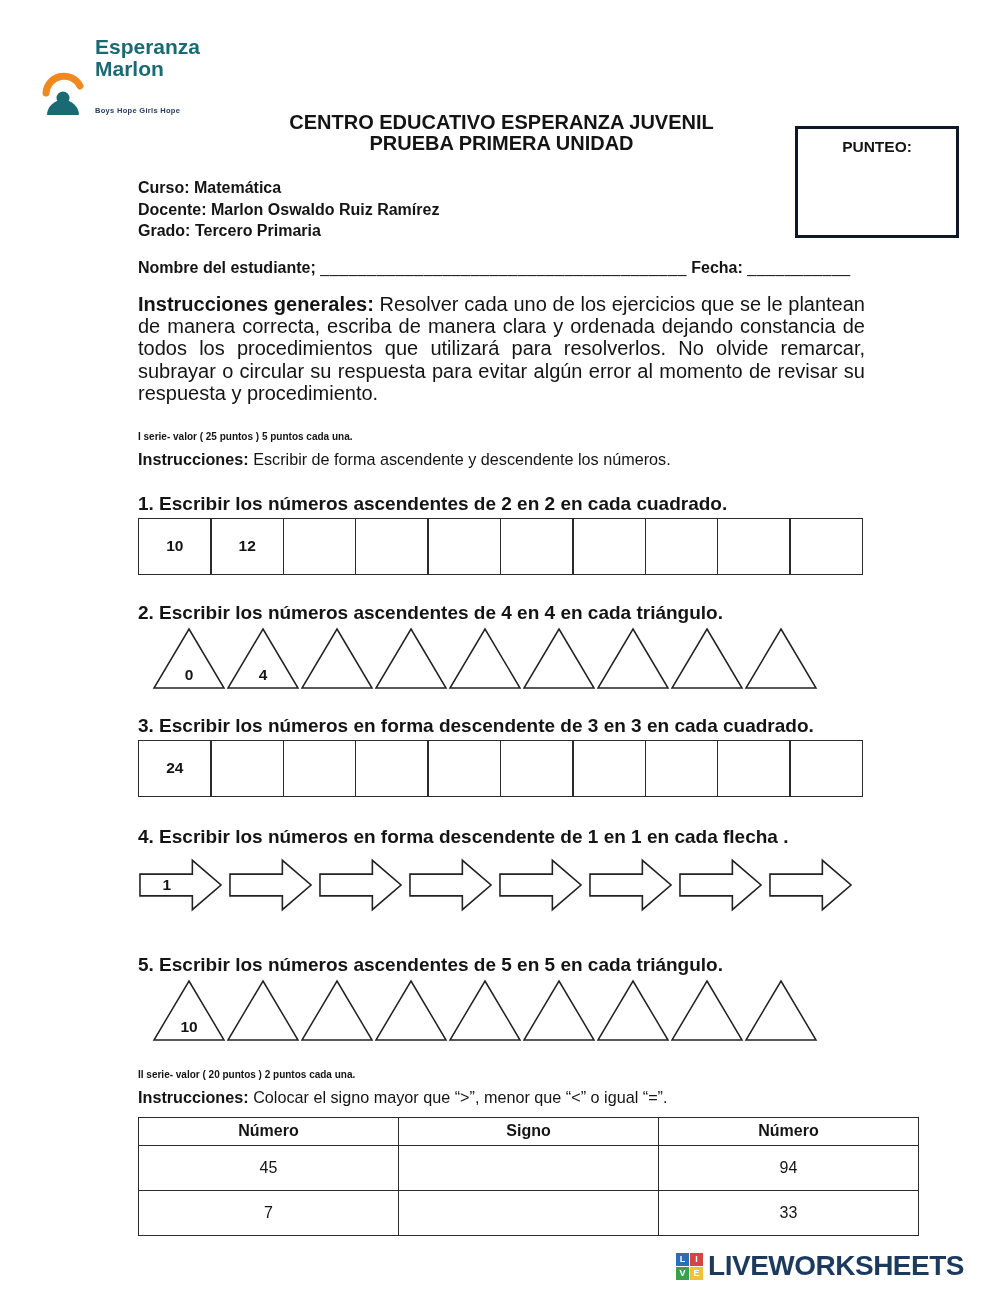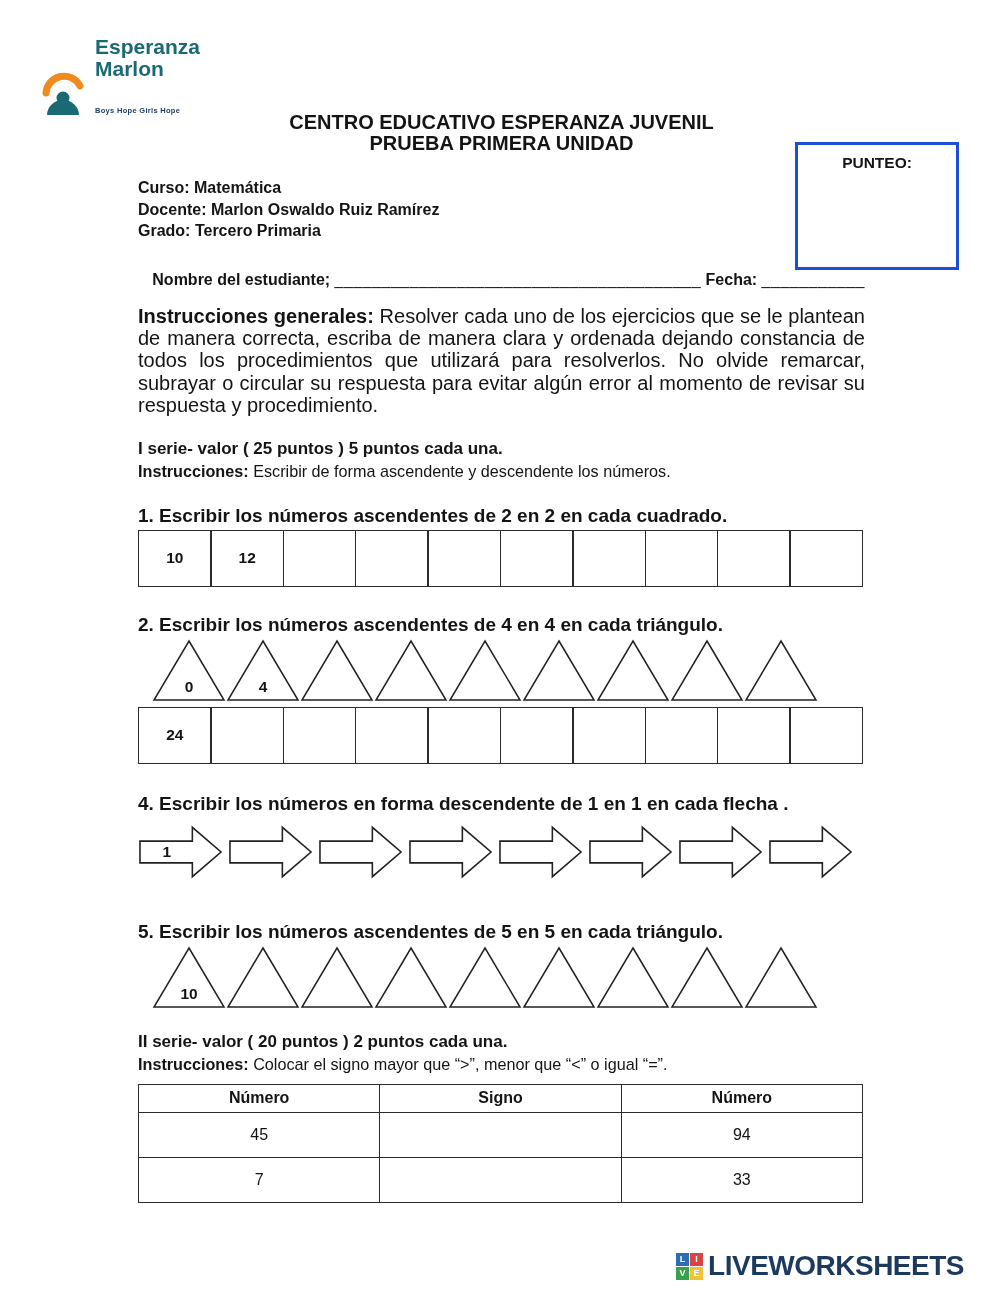--- a/index.html
+++ b/index.html
@@ -17,30 +17,30 @@
   }
   p{margin:0;}
 
   
   .brand{position:absolute;left:40px;top:36px;display:flex;gap:9px;align-items:flex-end;}
   .brand-text{line-height:22px;}
   .brand-l1,.brand-l2{color:var(--brand-teal);font-weight:bold;font-size:21px;}
   .brand-tag{font-size:7.5px;font-weight:bold;color:var(--brand-navy);margin-top:20px;letter-spacing:.3px;}
 
   
-  .punteo{position:absolute;left:795px;top:126px;width:164px;height:128px;border:3px solid #1d4ed8;margin-top:16px;}
+  .punteo{position:absolute;left:795px;top:126px;width:164px;height:112px;border:3px solid #0f172a;}
   .punteo span{display:block;text-align:center;margin-top:9px;font-weight:bold;font-size:15.5px;}
 
   .content{position:absolute;left:138px;top:112px;width:727px;}
   .title-block{text-align:center;font-weight:bold;font-size:20px;line-height:21px;}
   .course-info{margin-top:23px;font-weight:bold;font-size:16px;line-height:21.5px;}
-  .student-line{margin-top:29px;font-size:16px;text-align:right;}
+  .student-line{margin-top:17px;font-size:16px;}
   .student-line .blank{font-weight:normal;letter-spacing:.5px;}
   .gen-instr{margin-top:16px;font-size:20px;line-height:22.4px;text-align:justify;}
-  .serie-title{margin-top:21px;font-weight:bold;font-size:17px;line-height:22px;}
+  .serie-title{margin-top:21px;font-weight:bold;font-size:10px;line-height:22px;}
   .serie-instr{font-size:16.2px;line-height:22px;}
 
   .item{margin-top:0;}
   .prompt{font-size:19px;line-height:21px;font-weight:bold;}
   .prompt-1{margin-top:23px;}
   .prompt-2{margin-top:27px;}
   .prompt-3{margin-top:24px;}
   .prompt-4{margin-top:29px;}
   .prompt-5{margin-top:38px;}
 
@@ -53,21 +53,21 @@
   .tri-row{display:flex;margin-top:4px;margin-left:14px;}
   .tri{position:relative;width:74px;height:64px;}
   .tri svg{display:block;width:100%;height:100%;}
   .tri .cell-val{position:absolute;left:50%;bottom:7px;transform:translateX(-50%);}
 
   .arrow-row{display:flex;gap:5px;margin-top:7px;}
   .arrow{position:relative;width:85px;height:62px;}
   .arrow svg{display:block;width:100%;height:100%;}
   .arrow .cell-val{position:absolute;left:34%;top:50%;transform:translate(-50%,-50%);}
 
-  .signo-table{width:725px;border-collapse:collapse;margin-top:9px;table-layout:fixed;padding-left:44px;}
+  .signo-table{width:781px;border-collapse:collapse;margin-top:9px;table-layout:fixed;padding-left:44px;}
   .signo-table th,.signo-table td{border:1.4px solid var(--line);text-align:center;font-size:16px;}
   .signo-table th{height:28px;font-weight:bold;}
   .signo-table td{height:45px;vertical-align:middle;}
 
   .footer{position:absolute;right:36px;bottom:12px;display:flex;align-items:center;gap:5px;}
   .lw-icon{display:grid;grid-template-columns:13px 13px;grid-auto-rows:13px;gap:1px;}
   .lw-sq{display:flex;align-items:center;justify-content:center;color:#fff;font-size:9px;font-weight:bold;}
   .lw-text{font-size:28px;font-weight:bold;color:var(--brand-navy);letter-spacing:-.5px;}
 </style>
 </head>
@@ -217,20 +217,21 @@
           <div class="tri">
           <svg viewBox="0 0 74 64">
             <polygon points="37,2 72,61 2,61" fill="#fff" stroke="#222" stroke-width="1.5"></polygon>
           </svg>
           <span class="cell-val"></span>
         </div>
         </div>
     </section>
 
     <section class="item">
+      <p class="prompt prompt-3">3. Escribir los números en forma descendente de 3 en 3 en cada cuadrado.</p>
       <div class="squares-row">
 
       <div class="sq-cell">
           <span class="cell-val">24</span>
         </div>
           <div class="sq-cell">
           <span class="cell-val"></span>
         </div>
           <div class="sq-cell">
           <span class="cell-val"></span>

